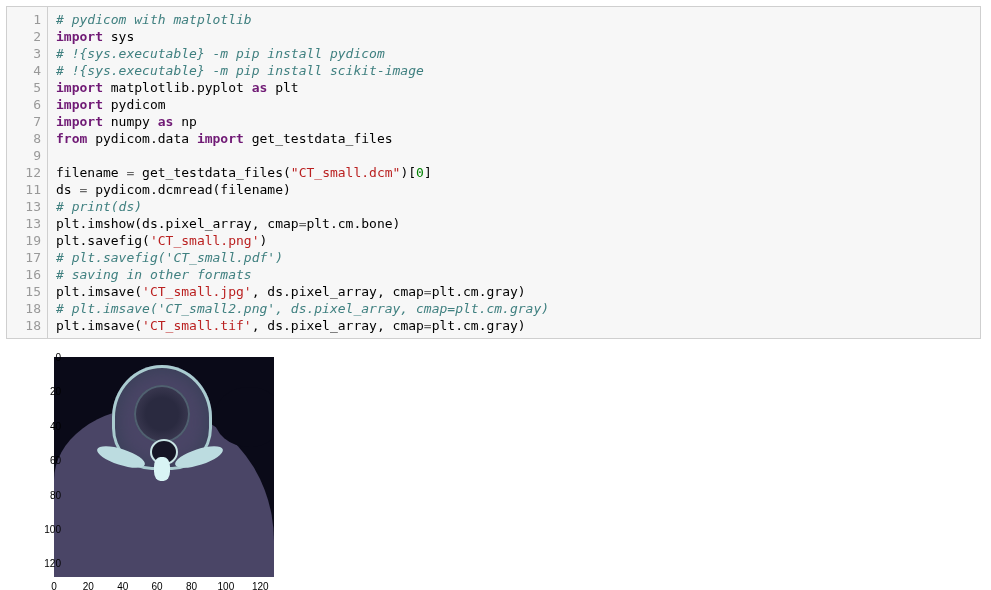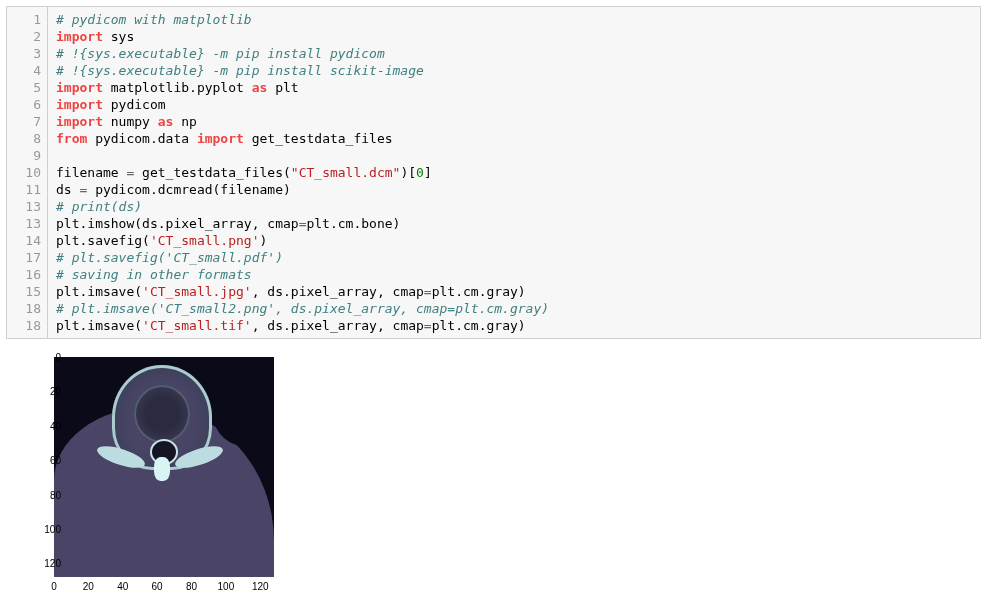--- a/index.html
+++ b/index.html
@@ -29,21 +29,21 @@
   }
   .gutter div { height: 17px; }
   .code {
     flex: 1;
     padding: 4px 8px;
     color: #000;
     white-space: pre;
   }
   .code-line { height: 17px; }
   .tok-cm  { color: #408080; font-style: italic; }
-  .tok-kw  { color: #ef4444; font-weight: bold; }
+  .tok-kw  { color: #701a75; font-weight: bold; }
   .tok-op  { color: #666666; }
   .tok-str { color: #ba2121; }
   .tok-num { color: #008000; }
 
   .output-area {
     margin-top: 18px;
     margin-left: 6px;
     font-family: sans-serif;
   }
   .plot-img-box {
@@ -131,25 +131,25 @@
   <div class="gutter" id="gutter">
       <div>1</div>
       <div>2</div>
       <div>3</div>
       <div>4</div>
       <div>5</div>
       <div>6</div>
       <div>7</div>
       <div>8</div>
       <div>9</div>
-      <div>10</div>
+      <div>12</div>
       <div>11</div>
       <div>13</div>
       <div>13</div>
-      <div>14</div>
+      <div>19</div>
       <div>17</div>
       <div>16</div>
       <div>15</div>
       <div>18</div>
       <div>18</div>
     </div>
   <div class="code" id="code"><div class="code-line"><span class="tok-cm"># pydicom with matplotlib</span></div><div class="code-line"><span class="tok-kw">import</span><span> sys</span></div><div class="code-line"><span class="tok-cm"># !{sys.executable} -m pip install pydicom</span></div><div class="code-line"><span class="tok-cm"># !{sys.executable} -m pip install scikit-image</span></div><div class="code-line"><span class="tok-kw">import</span><span> matplotlib.pyplot </span><span class="tok-kw">as</span><span> plt</span></div><div class="code-line"><span class="tok-kw">import</span><span> pydicom</span></div><div class="code-line"><span class="tok-kw">import</span><span> numpy </span><span class="tok-kw">as</span><span> np</span></div><div class="code-line"><span class="tok-kw">from</span><span> pydicom.data </span><span class="tok-kw">import</span><span> get_testdata_files</span></div><div class="code-line"><span></span></div><div class="code-line"><span>filename </span><span class="tok-op">=</span><span> get_testdata_files(</span><span class="tok-str">"CT_small.dcm"</span><span>)[</span><span class="tok-num">0</span><span>]</span></div><div class="code-line"><span>ds </span><span class="tok-op">=</span><span> pydicom.dcmread(filename)</span></div><div class="code-line"><span class="tok-cm"># print(ds)</span></div><div class="code-line"><span>plt.imshow(ds.pixel_array, cmap</span><span class="tok-op">=</span><span>plt.cm.bone)</span></div><div class="code-line"><span>plt.savefig(</span><span class="tok-str">'CT_small.png'</span><span>)</span></div><div class="code-line"><span class="tok-cm"># plt.savefig('CT_small.pdf')</span></div><div class="code-line"><span class="tok-cm"># saving in other formats</span></div><div class="code-line"><span>plt.imsave(</span><span class="tok-str">'CT_small.jpg'</span><span>, ds.pixel_array, cmap</span><span class="tok-op">=</span><span>plt.cm.gray)</span></div><div class="code-line"><span class="tok-cm"># plt.imsave('CT_small2.png', ds.pixel_array, cmap=plt.cm.gray)</span></div><div class="code-line"><span>plt.imsave(</span><span class="tok-str">'CT_small.tif'</span><span>, ds.pixel_array, cmap</span><span class="tok-op">=</span><span>plt.cm.gray)</span></div></div>
 </div>
 
 <div class="output-area">

